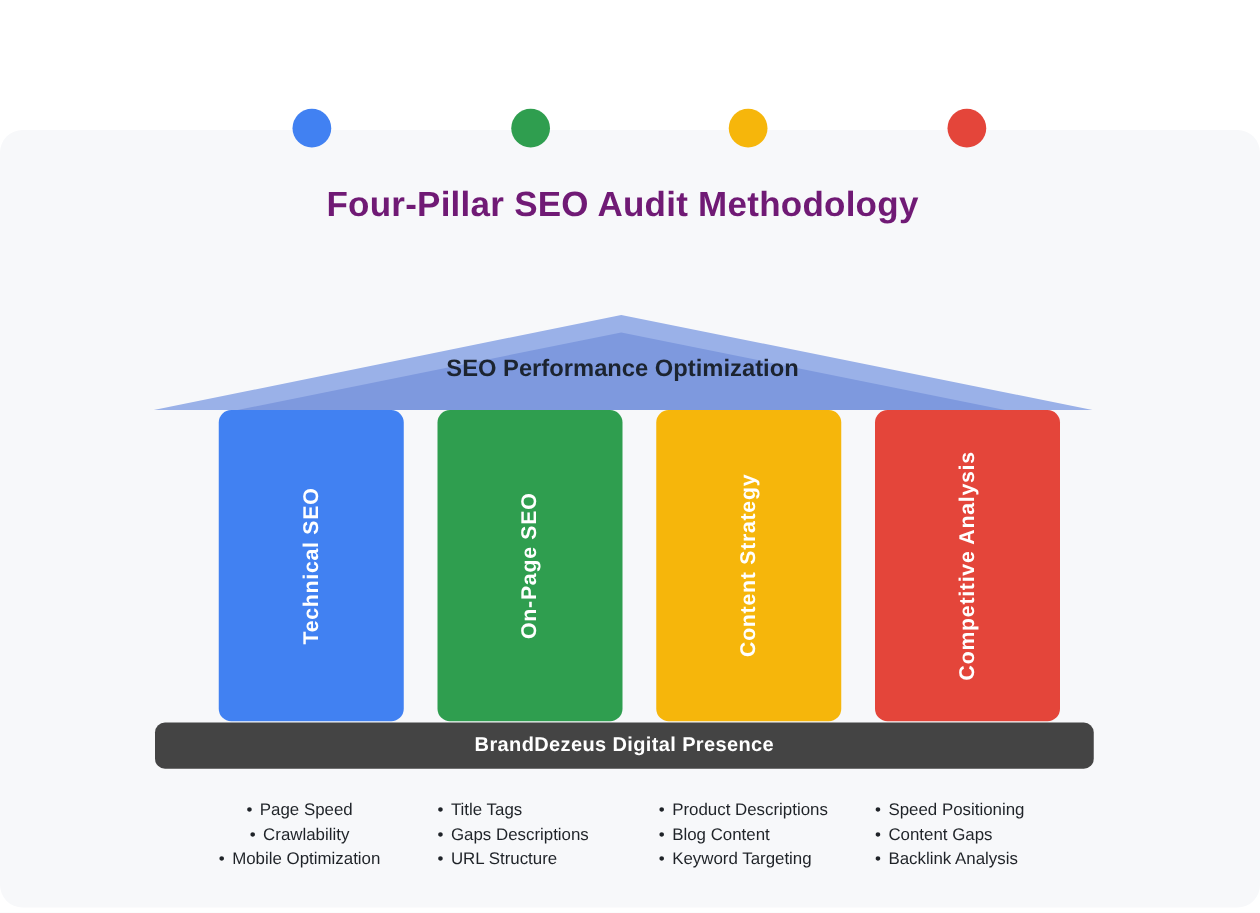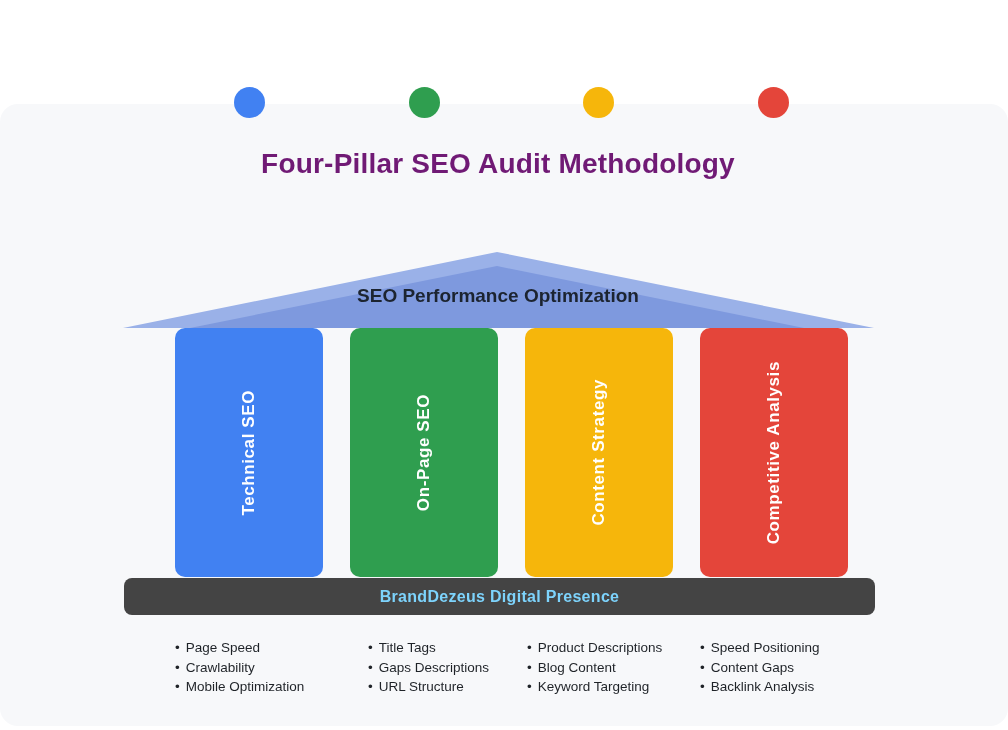--- a/index.html
+++ b/index.html
@@ -79,32 +79,32 @@
     left: 124px; top: 578px;
     width: 751px; height: 37px;
     border-radius: 8px;
     display: flex;
     align-items: center;
     justify-content: center;
   }
   .foundation-label {
     font-size: 16px;
     font-weight: bold;
-    color: #7dd3fc;
+    color: #ffffff;
     letter-spacing: 0.3px;
   }
   .bullets {
     position: absolute;
     top: 638px;
     font-size: 13.5px;
     line-height: 19.5px;
     color: #1f2328;
   }
-  .bullets-1 { left: 175px; }
-  .bullets-2 { left: 350px; margin-left: 18px; }
+  .bullets-1 { left: 175px; text-align: center; }
+  .bullets-2 { left: 350px; }
   .bullets-3 { left: 527px; }
   .bullets-4 { left: 700px; }
   .bullet-line { white-space: nowrap; }
   .bullet-glyph { margin-right: 6px; }
 </style>
 </head>
 <body>
 
 <div class="stage" style="background: rgb(255, 255, 255);">
   <div class="card" style="background: rgb(247, 248, 250);"></div>

